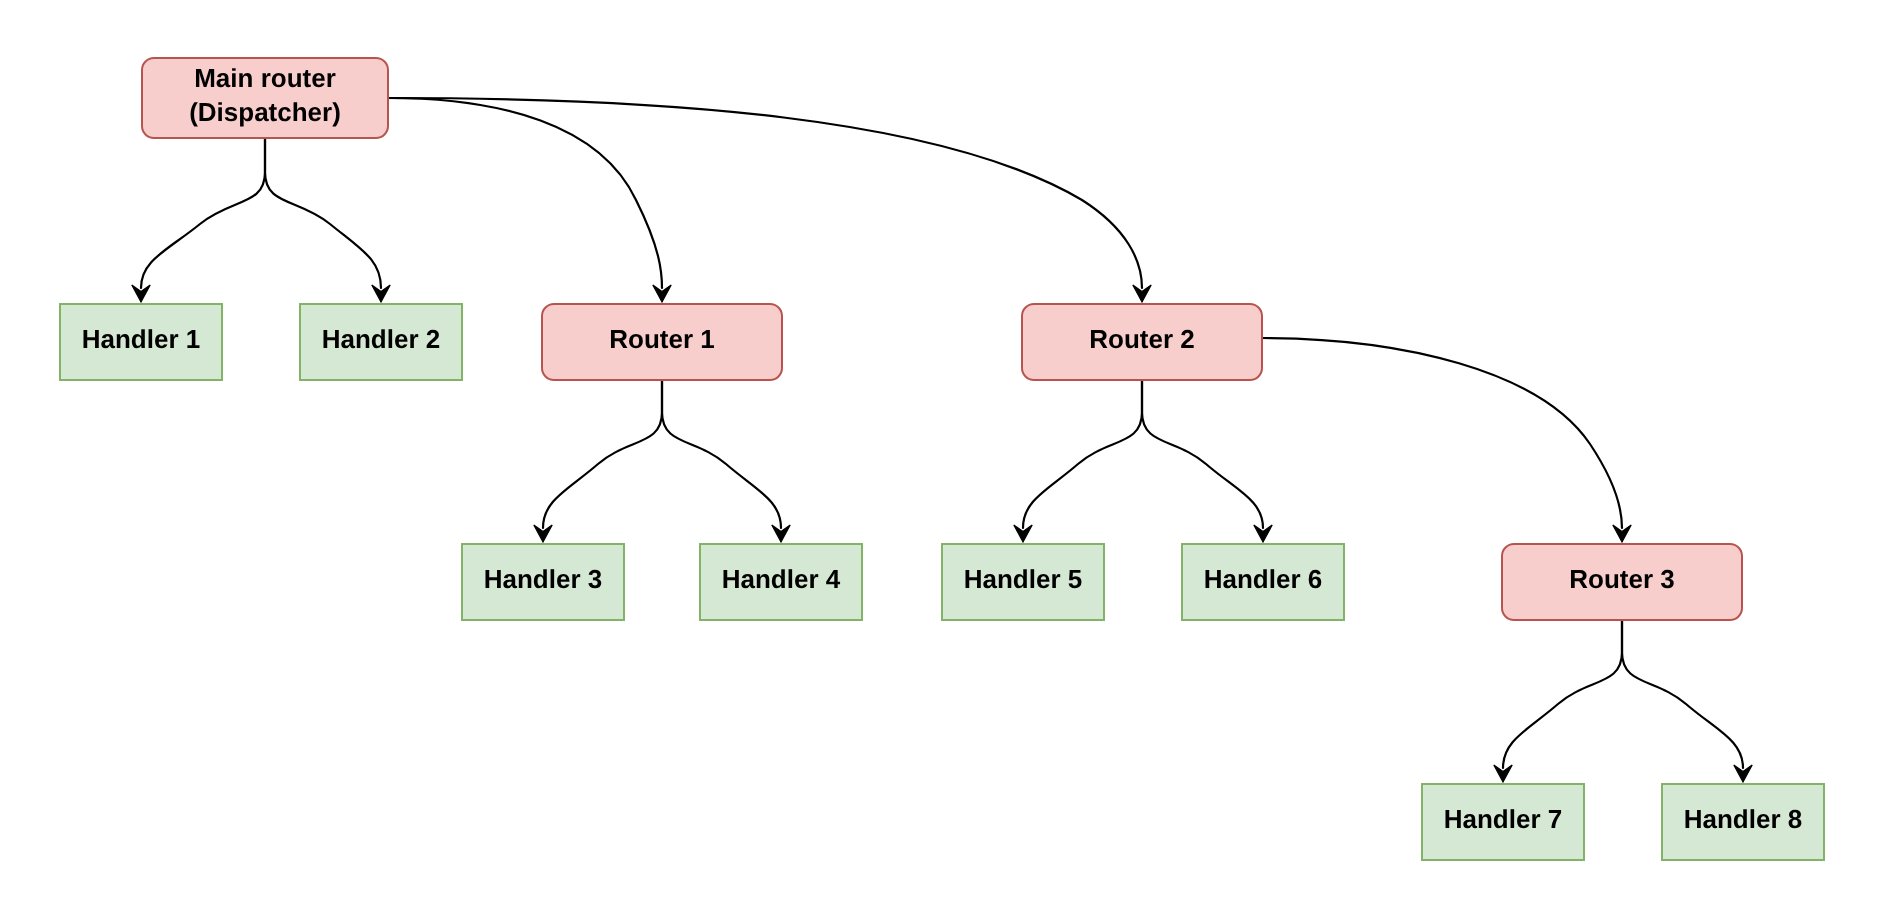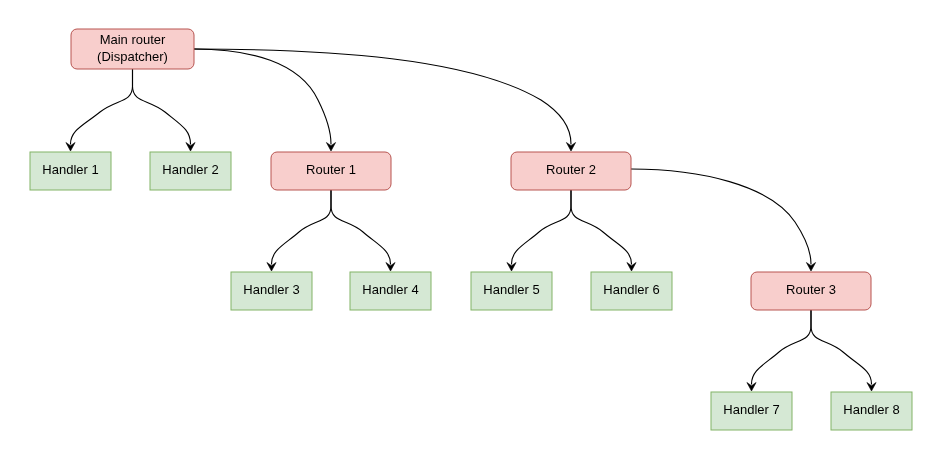--- a/index.html
+++ b/index.html
@@ -10,20 +10,21 @@
   }
   body {
     font-family: "Liberation Sans", sans-serif;
   }
   #diagram-root {
     position: relative;
     width: 941px;
     height: 461px;
     background: #ffffff;
     overflow: hidden;
+    font-weight: bold;
   }
   svg#diagram-svg {
     position: absolute;
     left: 0;
     top: 0;
     width: 941px;
     height: 461px;
     display: block;
   }
   .node-rect {

